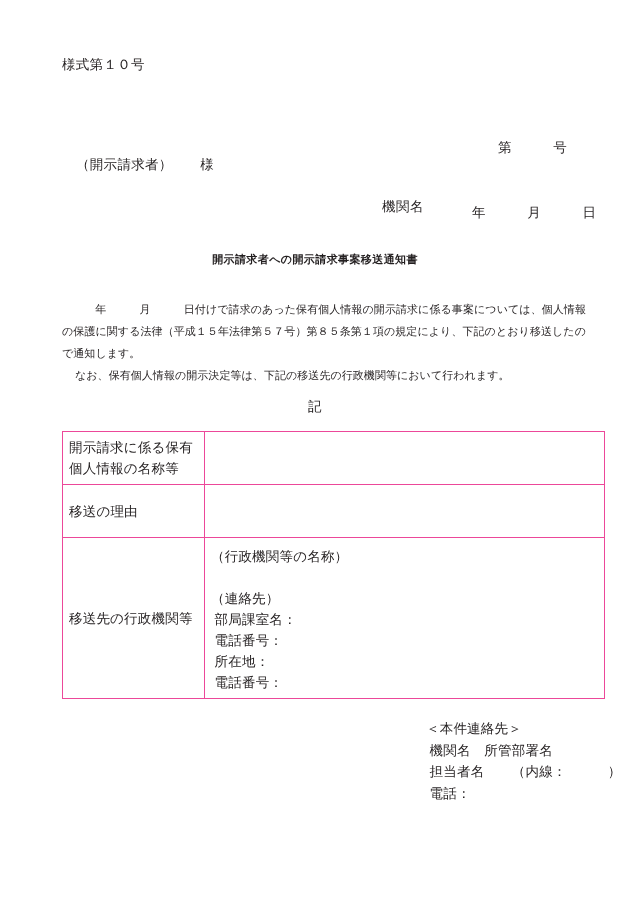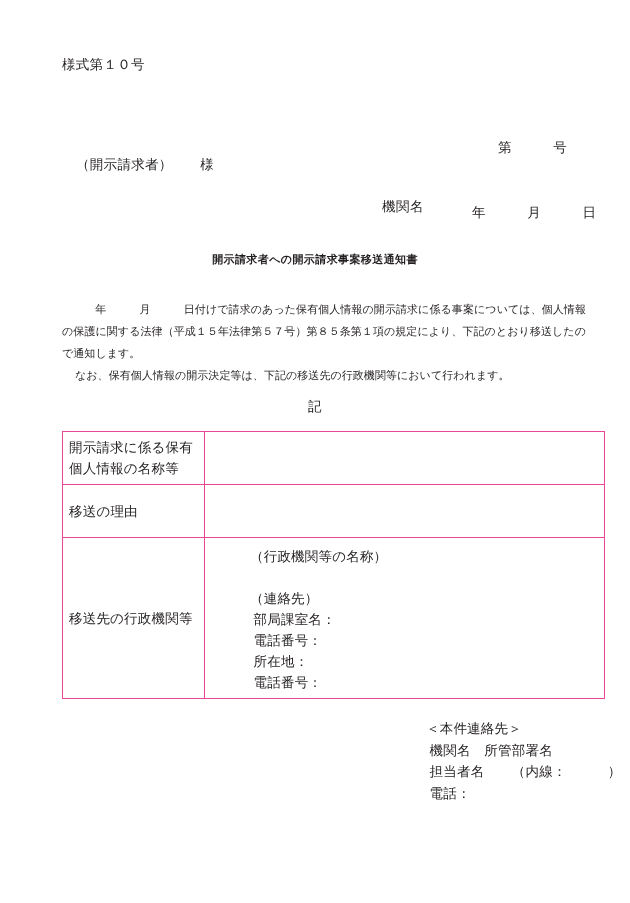--- a/index.html
+++ b/index.html
@@ -128,21 +128,21 @@
   .row-name   td { height: 42px; }
   .row-date   td { height: 12px; }
   .row-reason td { height: 42px; }
   .row-dest   td { height: 134px; vertical-align: middle; }
 
   .form-table td.value.date-value { padding-left: 0; }
   .date-inner { display: inline-block; padding-left: 54px; letter-spacing: 0.3px; }
 
   .dest-label { vertical-align: middle; }
   .dest-value { vertical-align: top; padding-top: 8px !important; }
-  .dest-value .dline { display: block; white-space: pre; margin-left: 39px; }
+  .dest-value .dline { display: block; white-space: pre; }
   .dest-value .dline.gap { height: 21px; }
 
   .label-wrap { display: block; line-height: 21px; }
 
   
   .footer-contact {
     position: absolute;
     left: 426px;
     top: 718px;
     font-size: 13.5px;

